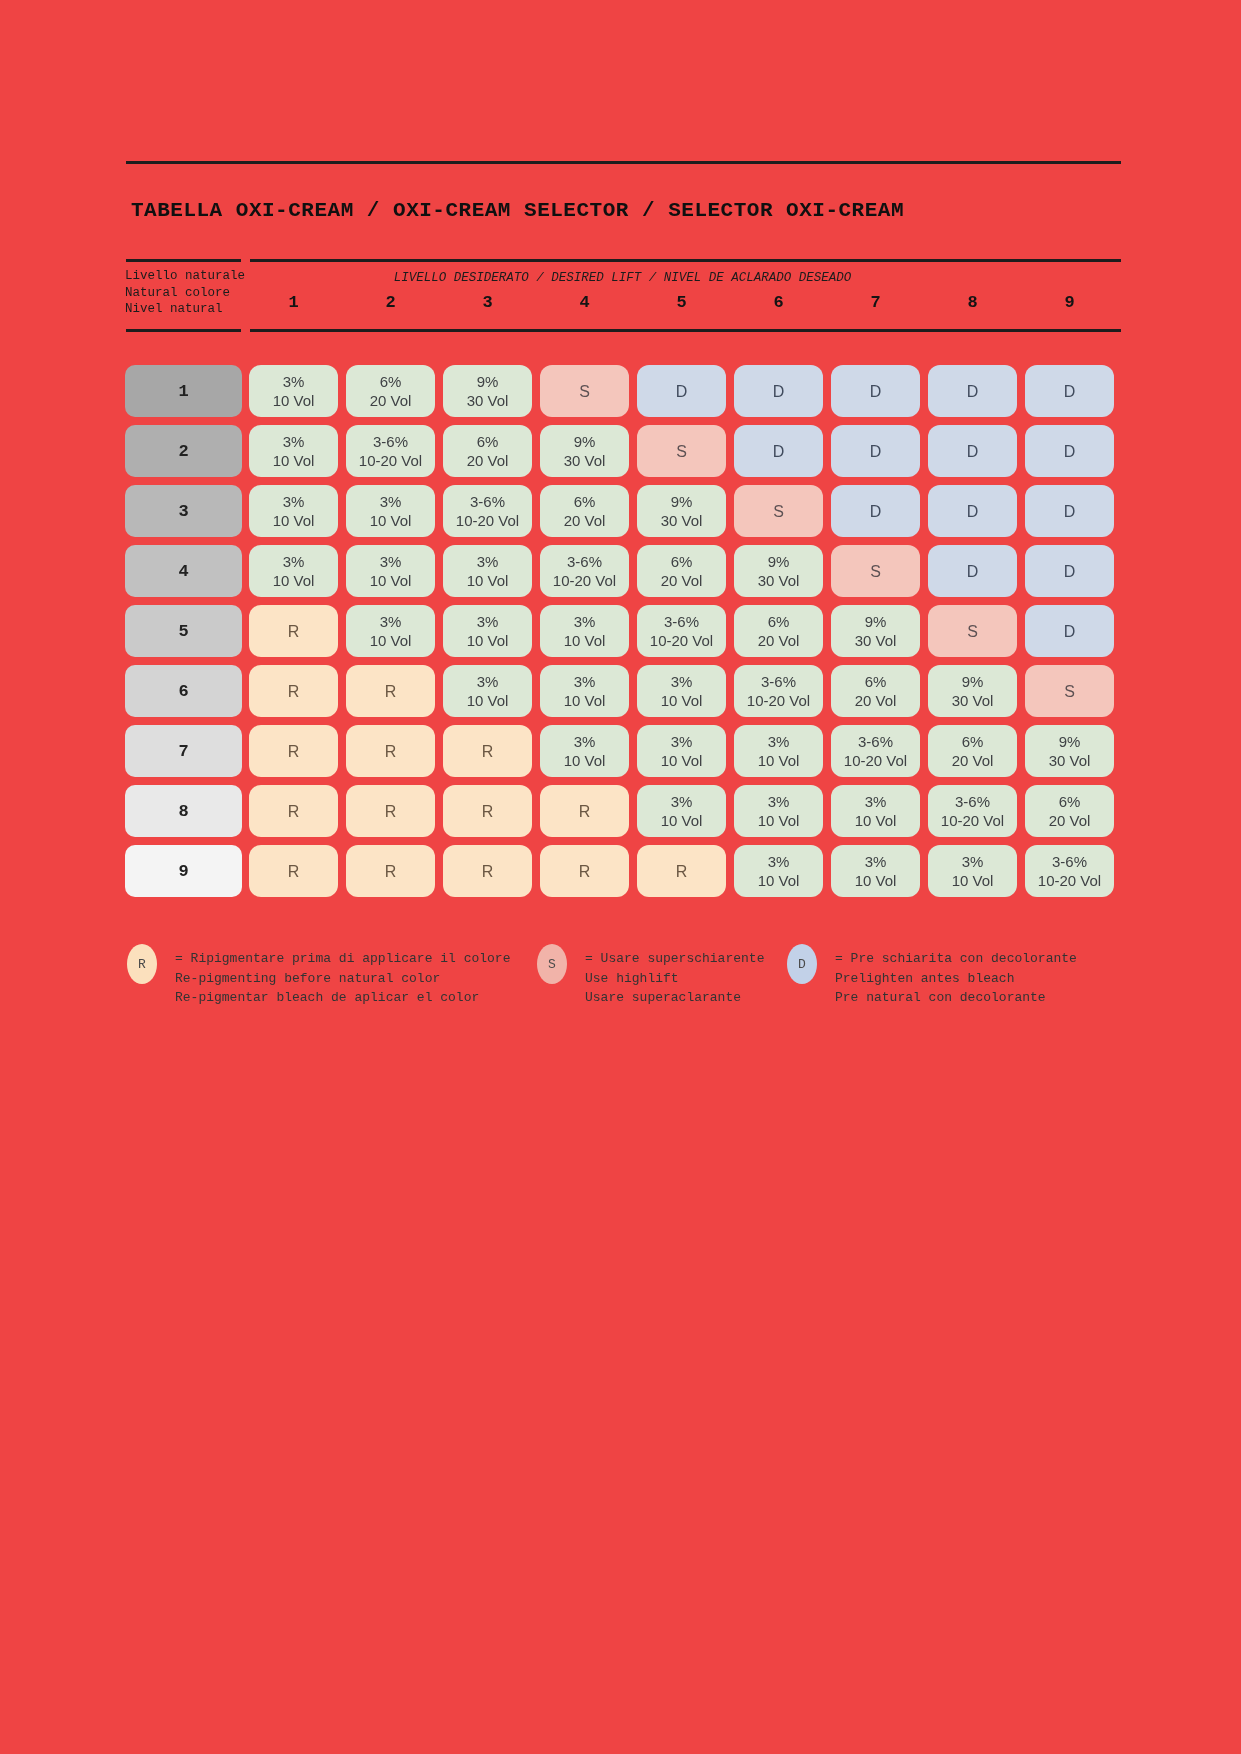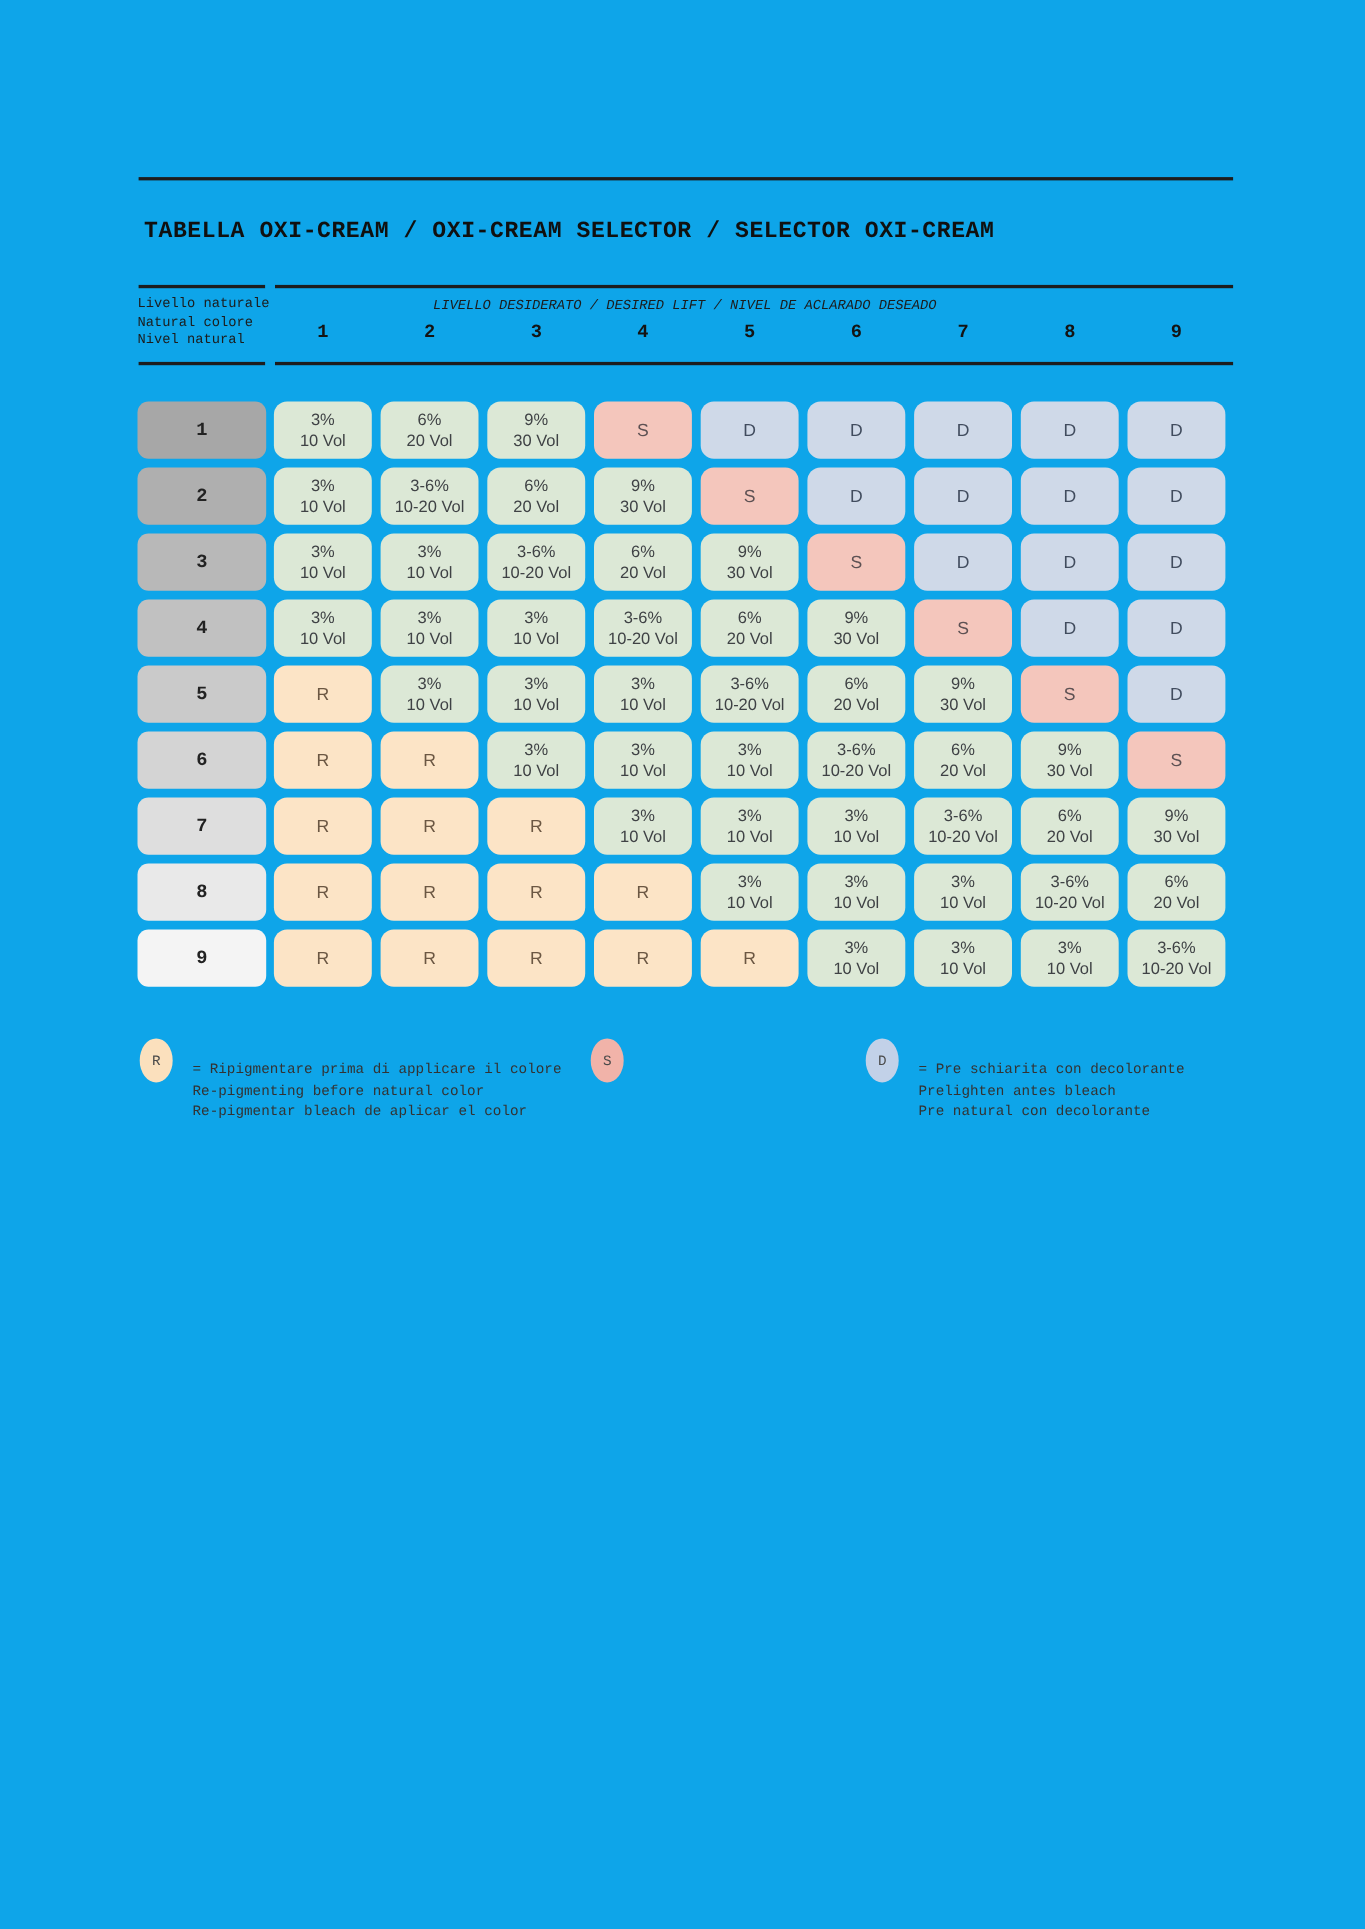--- a/index.html
+++ b/index.html
@@ -1,20 +1,20 @@
 <!DOCTYPE html>
 <html><head>
 <meta charset="utf-8">
 <style>
   html,body { margin:0; padding:0; background:#888; }
   .page {
     position:relative;
     width:1241px; height:1754px;
     margin:0 auto;
-    background:#0ea5e9;
+    background:#ef4444;
     font-family:"Liberation Mono", monospace;
     color:#1c1c1c;
     overflow:hidden;
   }
   .rule { position:absolute; height:3px; background:#1d1d1d; }
   .rule-top      { left:126px; top:161px; width:995px; }
   .rule-hdr-l    { left:126px; top:259px; width:115px; }
   .rule-hdr-r    { left:250px; top:259px; width:871px; }
   .rule-hdr2-l   { left:126px; top:329px; width:115px; }
   .rule-hdr2-r   { left:250px; top:329px; width:871px; }
@@ -73,21 +73,21 @@
   .legend-group.g2 { left:787px; }
   .legend-ellipse {
     width:30px; height:40px; border-radius:50%;
     display:flex; align-items:center; justify-content:center;
     font-size:13px; color:#4a4a4a; flex:none;
   }
   .legend-group.g0 .legend-ellipse { background:#fbe0bd; }
   .legend-group.g1 .legend-ellipse { background:#f1b3a9; }
   .legend-group.g2 .legend-ellipse { background:#c2d1e8; }
   .legend-lines {
-    margin-left:18px; margin-top:18px;
+    margin-left:18px; margin-top:5px;
     font-size:13px; line-height:19.5px; color:#333333; white-space:nowrap;
   }
 </style>
 </head>
 <body>
 
 <div class="page">
 
   <div class="rule rule-top"></div>
 
@@ -584,20 +584,25 @@
     <div class="legend-ellipse">R</div>
     <div class="legend-lines">
       <div>= Ripigmentare prima di applicare il colore</div>
       <div>Re-pigmenting before natural color</div>
       <div>Re-pigmentar bleach de aplicar el color</div>
     </div>
   </div>
 
   <div class="legend-group g1">
     <div class="legend-ellipse">S</div>
+    <div class="legend-lines">
+      <div>= Usare superschiarente</div>
+      <div>Use highlift</div>
+      <div>Usare superaclarante</div>
+    </div>
   </div>
 
   <div class="legend-group g2">
     <div class="legend-ellipse">D</div>
     <div class="legend-lines">
       <div>= Pre schiarita con decolorante</div>
       <div>Prelighten antes bleach</div>
       <div>Pre natural con decolorante</div>
     </div>
   </div>

